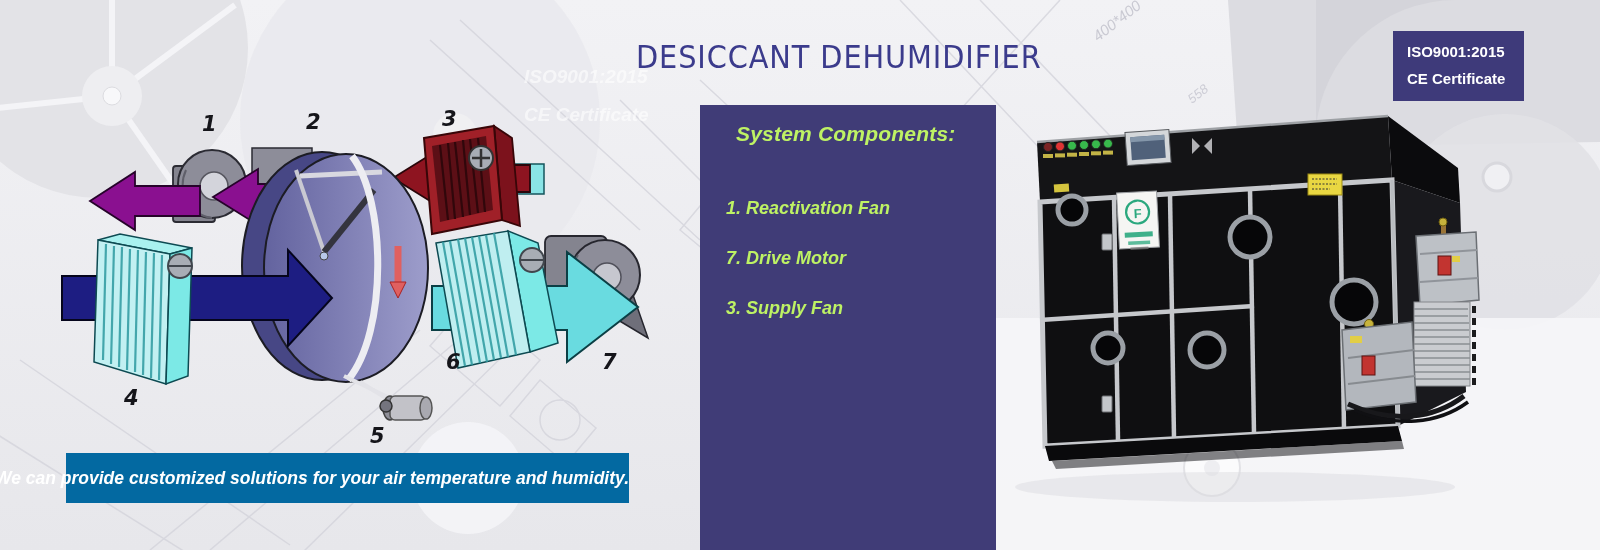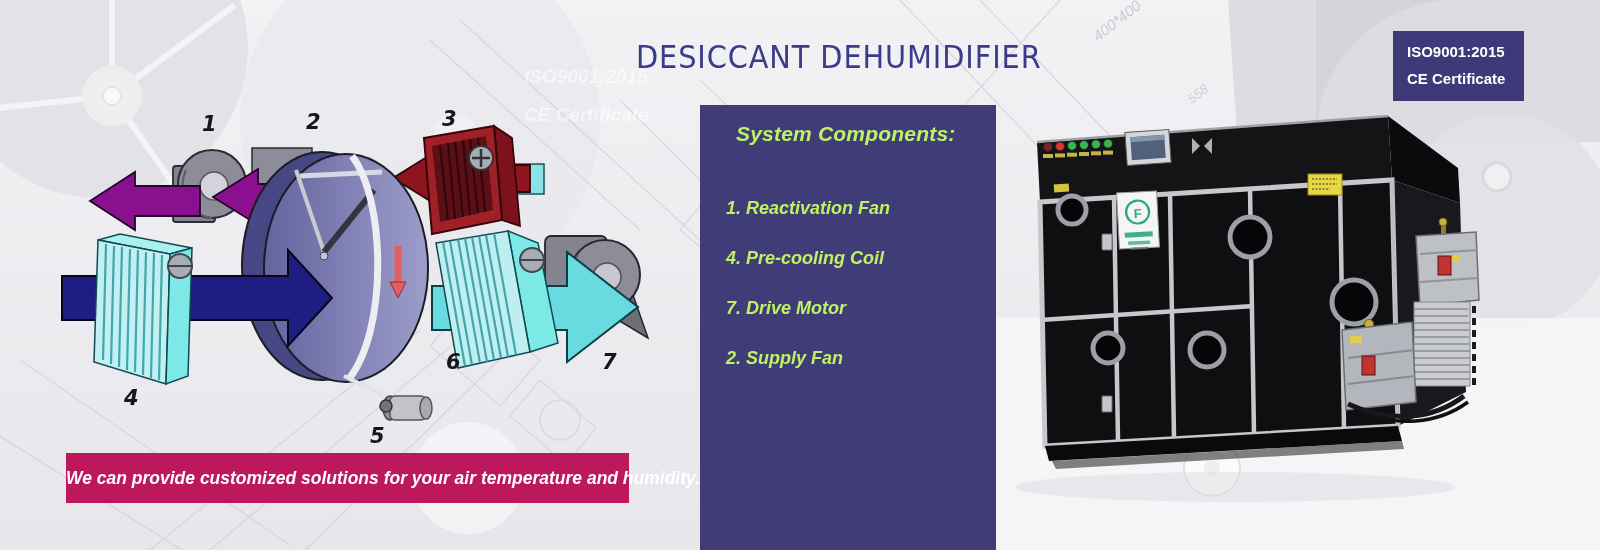--- a/index.html
+++ b/index.html
@@ -12,22 +12,22 @@
   #ghost-watermark{left:524px;top:58px;color:rgba(255,255,255,.58);font-weight:bold;font-style:italic;
          font-size:19px;line-height:38px;white-space:nowrap;}
   #badge{left:1393px;top:31px;width:131px;height:70px;background:#3e3a7a;color:#fff;
          box-sizing:border-box;padding:12px 0 0 14px;}
   #badge .b1{font-size:15px;font-weight:bold;margin-bottom:10px;white-space:nowrap;}
   #badge .b2{font-size:15px;font-weight:bold;white-space:nowrap;}
   #panel{left:700px;top:105px;width:296px;height:476px;background:#403c77;color:#bef264;box-sizing:border-box;}
   #panel h2{margin:17px 0 0 36px;font-size:21px;font-style:italic;font-weight:bold;letter-spacing:.2px;}
   #panel ul{list-style:none;margin:44px 0 0 26px;padding:0;}
   #panel li{font-size:18px;font-style:italic;font-weight:bold;line-height:37px;white-space:nowrap;margin-top:13px;}
-  #caption{left:66px;top:453px;width:563px;height:50px;background:#be185d;color:#fff;
-           display:flex;align-items:center;justify-content:flex-start;}
+  #caption{left:66px;top:453px;width:563px;height:50px;background:#0369a1;color:#fff;
+           display:flex;align-items:center;justify-content:flex-end;}
   #caption span{font-size:17.5px;font-weight:bold;font-style:italic;white-space:nowrap;}
   .dnum{position:absolute;z-index:2;font-family:"DejaVu Sans",sans-serif;font-weight:bold;font-style:italic;
         font-size:21px;color:#15151a;}
 </style>
 </head>
 <body>
 
 <div id="canvas">
 
 <svg id="scene" width="1600" height="550" viewBox="0 0 1600 550">
@@ -266,23 +266,22 @@
 
 <div id="badge" class="overlay">
   <div class="b1">ISO9001:2015</div>
   <div class="b2">CE Certificate</div>
 </div>
 
 <div id="panel" class="overlay">
   <h2>System Components:</h2>
   <ul>
     <li>1. Reactivation Fan</li>
-    <li>4. Pre-cooling Coil</li>
     <li>7. Drive Motor</li>
-    <li>2. Supply Fan</li>
+    <li>3. Supply Fan</li>
   </ul>
 </div>
 
 <div id="caption" class="overlay">
   <span>We can provide customized solutions for your air temperature and humidity.</span>
 </div>
 
 <span class="dnum" style="left:202px;top:112px">1</span>
 <span class="dnum" style="left:306px;top:110px">2</span>
 <span class="dnum" style="left:442px;top:107px">3</span>

